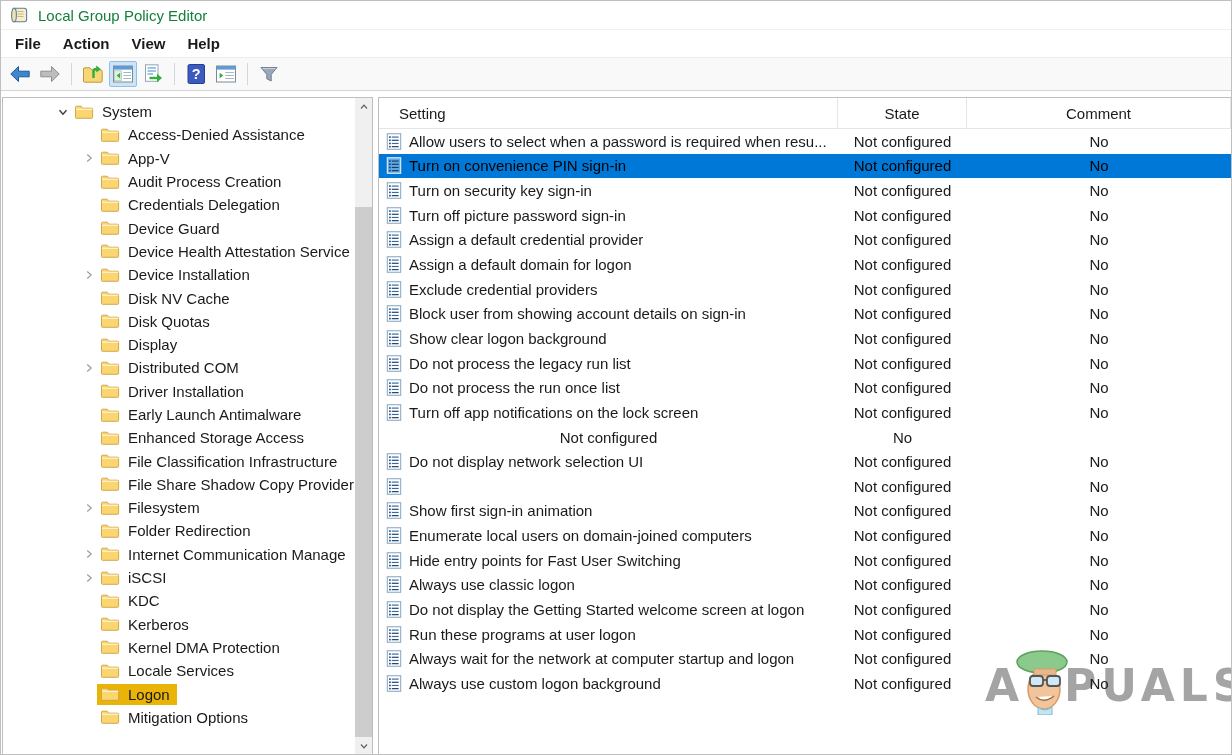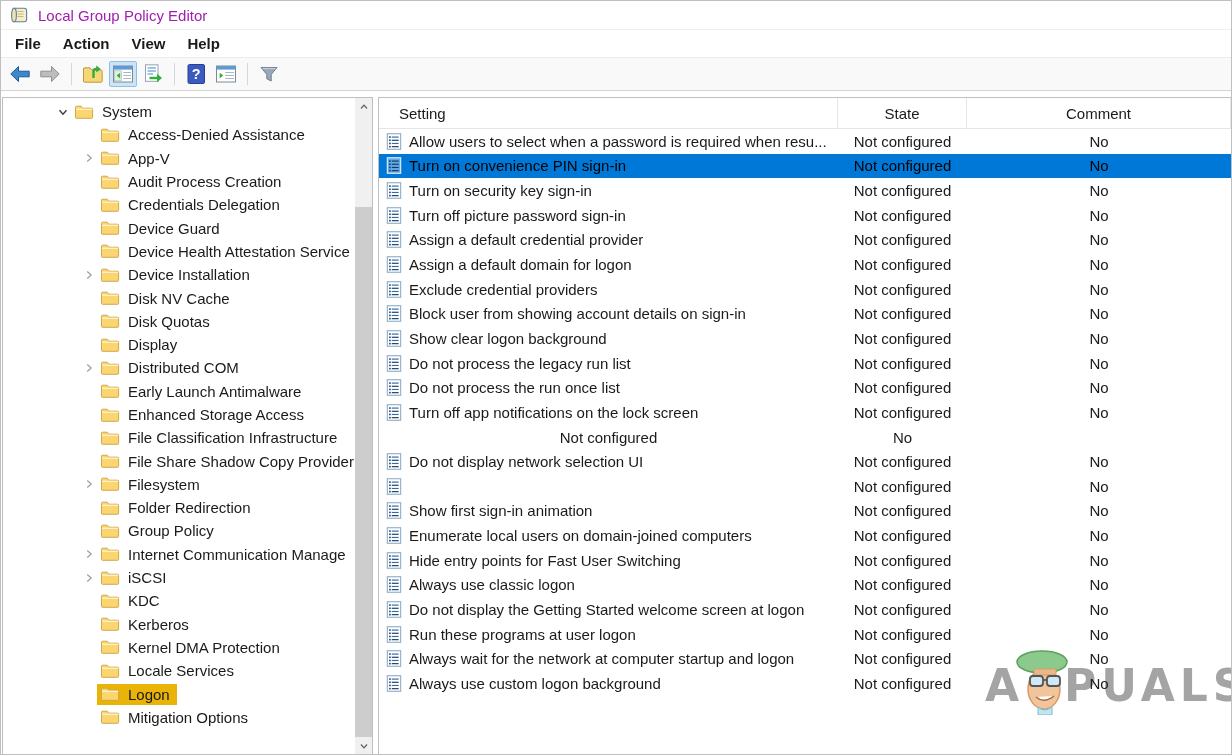--- a/index.html
+++ b/index.html
@@ -3,21 +3,21 @@
 <meta charset="utf-8">
 <style>
   * { margin:0; padding:0; box-sizing:border-box; }
   html,body { width:1232px; height:755px; overflow:hidden; }
   body { font-family:"Liberation Sans", sans-serif; font-size:15px; color:#1a1a1a; background:#fff; }
   .window { position:relative; width:1232px; height:755px; background:#fff; overflow:hidden; border:1px solid #bfbfbf; }
 
   
   .titlebar { height:28px; display:flex; align-items:center; padding-left:8px; gap:9px; background:#fff; }
   .titlebar .app-icon { width:20px; height:20px; flex:none; }
-  .title-text { font-size:15px; color:#a21caf; }
+  .title-text { font-size:15px; color:#15803d; }
 
   
   .menubar { height:28px; display:flex; align-items:center; border-top:1px solid #f0f0f0; background:#fff; padding-left:3px;font-weight:bold; }
   .menu-item { padding:4px 11px; cursor:default; }
 
   
   .toolbar { height:34px; background:#f9f9f9; border-top:1px solid #ececec; border-bottom:1px solid #d4d4d4; display:flex; align-items:center; padding-left:4px; }
   .tbtn { width:28px; height:26px; display:flex; align-items:center; justify-content:center; margin:0 1px; border:1px solid transparent; border-radius:2px; }
   .tbtn.active { background:#cde4f7; border-color:#90c0ea; }
   .tsep { width:1px; height:22px; background:#d6d6d6; margin:0 6px; }
@@ -324,20 +324,34 @@
             </span>
             <span class="tnode">
               <svg class="folder-icon" viewBox="0 0 20 16">
                 <path d="M1.5 13.5 V3.2 Q1.5 2.2 2.5 2.2 H7.2 L8.8 4.2 H17.6 Q18.6 4.2 18.6 5.2 V13.4 Q18.6 14.3 17.7 14.3 H2.4 Q1.5 14.3 1.5 13.5Z" fill="#fbd56f" stroke="#c9a145" stroke-width="0.9"></path>
                 <path d="M2 5.3 H18.2" stroke="#fff3c8" stroke-width="1.3"></path>
               </svg>
               <span class="tree-label">Distributed COM</span>
             </span>
           </div>
 
+          <div class="tree-row child">
+            <span class="chevron">
+              <svg width="14" height="14" viewBox="0 0 16 16">
+                <polyline points="6,4 10.5,8 6,12" fill="none" stroke="#9e9e9e" stroke-width="1.4"></polyline>
+              </svg>
+            </span>
+            <span class="tnode">
+              <svg class="folder-icon" viewBox="0 0 20 16">
+                <path d="M1.5 13.5 V3.2 Q1.5 2.2 2.5 2.2 H7.2 L8.8 4.2 H17.6 Q18.6 4.2 18.6 5.2 V13.4 Q18.6 14.3 17.7 14.3 H2.4 Q1.5 14.3 1.5 13.5Z" fill="#fbd56f" stroke="#c9a145" stroke-width="0.9"></path>
+                <path d="M2 5.3 H18.2" stroke="#fff3c8" stroke-width="1.3"></path>
+              </svg>
+              <span class="tree-label">Driver Installation</span>
+            </span>
+          </div>
 
           <div class="tree-row child">
             <span class="chevron">
               <svg width="14" height="14" viewBox="0 0 16 16">
                 <polyline points="6,4 10.5,8 6,12" fill="none" stroke="#9e9e9e" stroke-width="1.4"></polyline>
               </svg>
             </span>
             <span class="tnode">
               <svg class="folder-icon" viewBox="0 0 20 16">
                 <path d="M1.5 13.5 V3.2 Q1.5 2.2 2.5 2.2 H7.2 L8.8 4.2 H17.6 Q18.6 4.2 18.6 5.2 V13.4 Q18.6 14.3 17.7 14.3 H2.4 Q1.5 14.3 1.5 13.5Z" fill="#fbd56f" stroke="#c9a145" stroke-width="0.9"></path>
@@ -415,34 +429,20 @@
             </span>
             <span class="tnode">
               <svg class="folder-icon" viewBox="0 0 20 16">
                 <path d="M1.5 13.5 V3.2 Q1.5 2.2 2.5 2.2 H7.2 L8.8 4.2 H17.6 Q18.6 4.2 18.6 5.2 V13.4 Q18.6 14.3 17.7 14.3 H2.4 Q1.5 14.3 1.5 13.5Z" fill="#fbd56f" stroke="#c9a145" stroke-width="0.9"></path>
                 <path d="M2 5.3 H18.2" stroke="#fff3c8" stroke-width="1.3"></path>
               </svg>
               <span class="tree-label">Folder Redirection</span>
             </span>
           </div>
 
-          <div class="tree-row child">
-            <span class="chevron">
-              <svg width="14" height="14" viewBox="0 0 16 16">
-                <polyline points="6,4 10.5,8 6,12" fill="none" stroke="#9e9e9e" stroke-width="1.4"></polyline>
-              </svg>
-            </span>
-            <span class="tnode">
-              <svg class="folder-icon" viewBox="0 0 20 16">
-                <path d="M1.5 13.5 V3.2 Q1.5 2.2 2.5 2.2 H7.2 L8.8 4.2 H17.6 Q18.6 4.2 18.6 5.2 V13.4 Q18.6 14.3 17.7 14.3 H2.4 Q1.5 14.3 1.5 13.5Z" fill="#fbd56f" stroke="#c9a145" stroke-width="0.9"></path>
-                <path d="M2 5.3 H18.2" stroke="#fff3c8" stroke-width="1.3"></path>
-              </svg>
-              <span class="tree-label">Group Policy</span>
-            </span>
-          </div>
 
           <div class="tree-row child">
             <span class="chevron show">
               <svg width="14" height="14" viewBox="0 0 16 16">
                 <polyline points="6,4 10.5,8 6,12" fill="none" stroke="#9e9e9e" stroke-width="1.4"></polyline>
               </svg>
             </span>
             <span class="tnode">
               <svg class="folder-icon" viewBox="0 0 20 16">
                 <path d="M1.5 13.5 V3.2 Q1.5 2.2 2.5 2.2 H7.2 L8.8 4.2 H17.6 Q18.6 4.2 18.6 5.2 V13.4 Q18.6 14.3 17.7 14.3 H2.4 Q1.5 14.3 1.5 13.5Z" fill="#fbd56f" stroke="#c9a145" stroke-width="0.9"></path>

